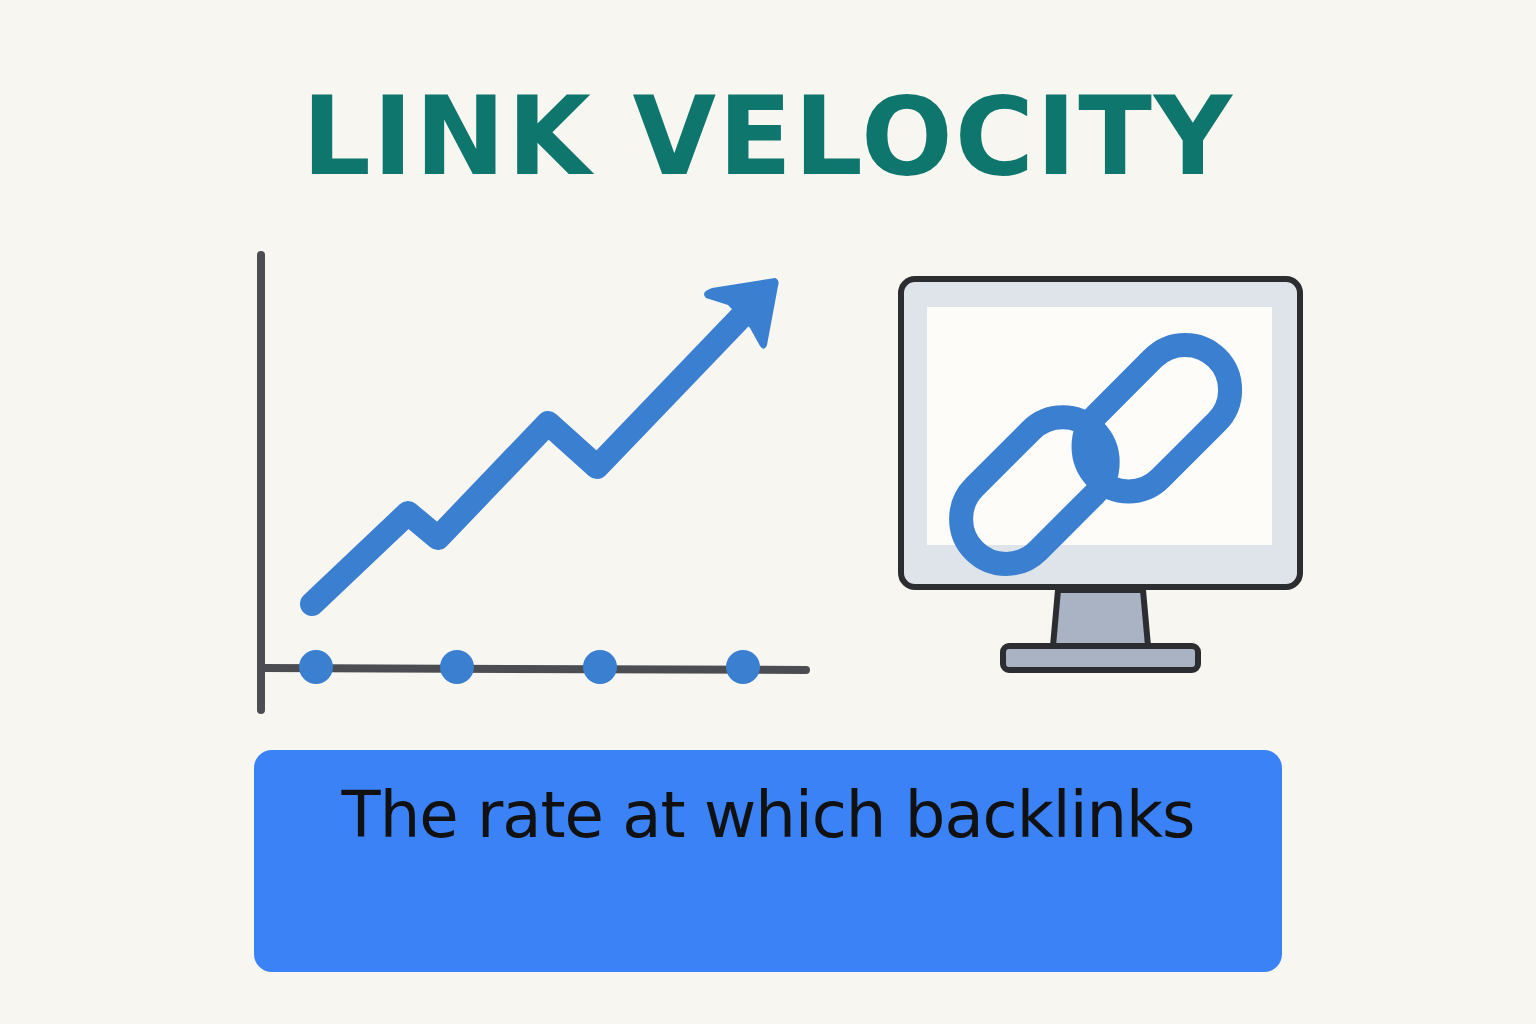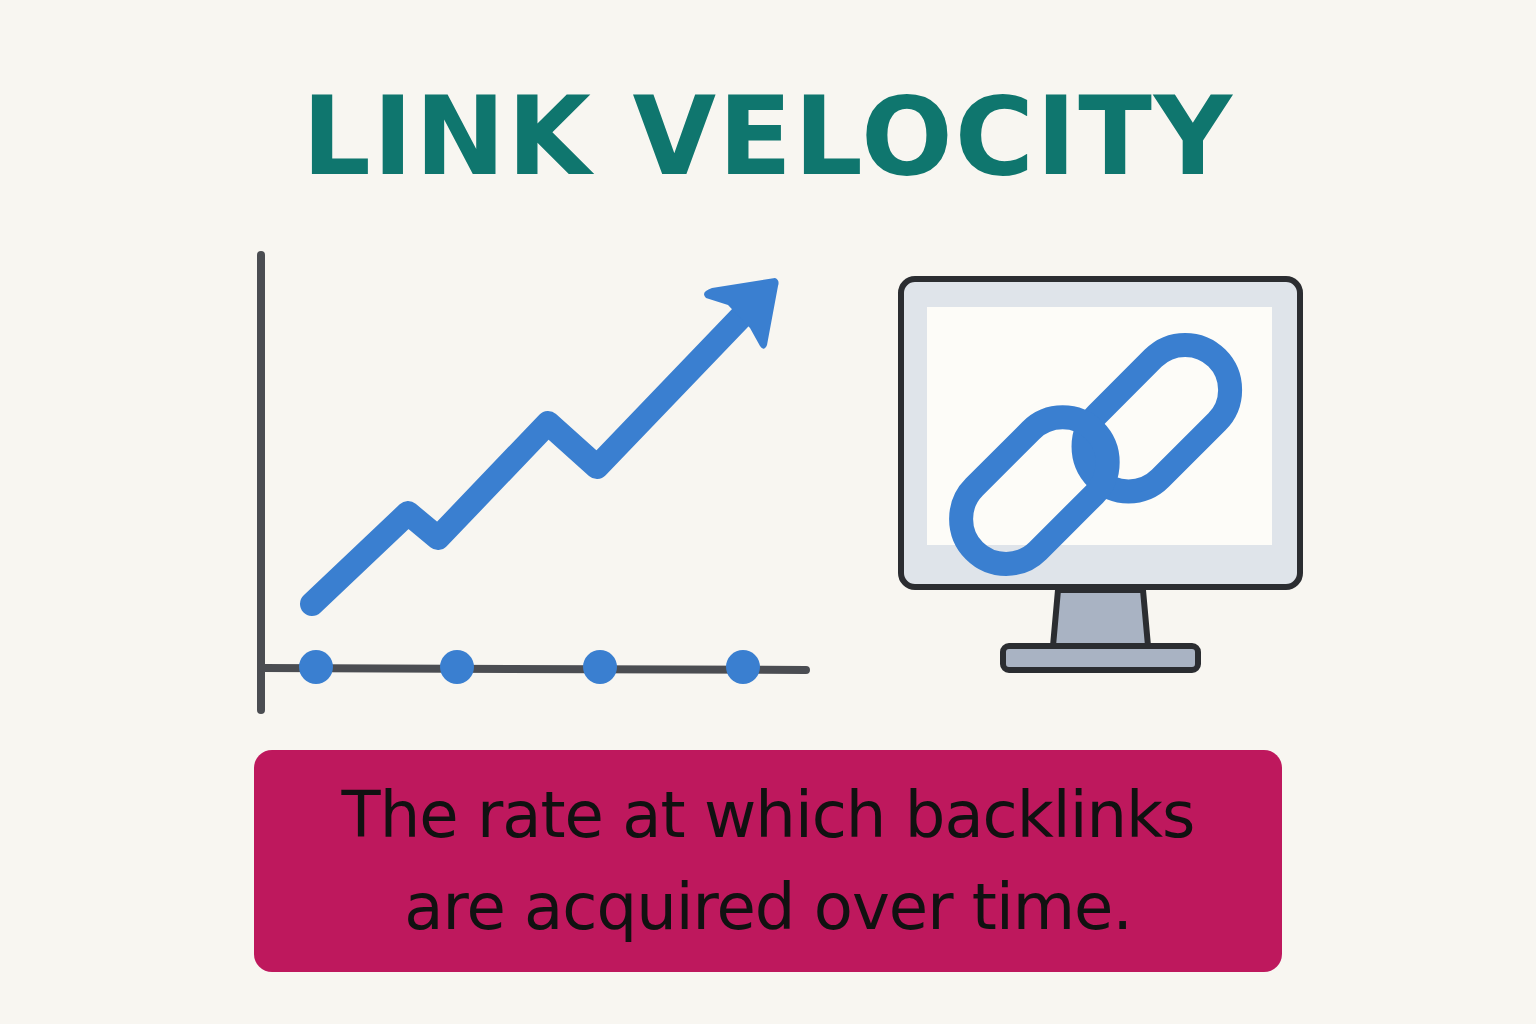--- a/index.html
+++ b/index.html
@@ -28,21 +28,21 @@
     }
     .monitor {
       position: absolute;
       left: 890px; top: 270px;
       width: 420px; height: 410px;
     }
     .caption-box {
       position: absolute;
       left: 254px; top: 750px;
       width: 1028px; height: 222px;
-      background: #be185d;
+      background: #3b82f6;
       border-radius: 18px;
     }
     .caption-line {
       position: absolute;
       left: 0; width: 100%;
       text-align: center;
       font-family: "DejaVu Sans", sans-serif;
       font-size: 64px;
       color: #111;
       letter-spacing: -1px;
@@ -76,14 +76,13 @@
     <rect x="927" y="307" width="345" height="238" fill="#fdfcf8"></rect>
     <g fill="none" stroke="#3a7fd0" stroke-width="24" stroke-linecap="butt">
       <rect x="1080" y="365" width="90" height="170" rx="45" transform="rotate(45 1125 450) translate(0 -45)"></rect>
       <rect x="1000" y="395" width="90" height="170" rx="45" transform="rotate(45 1045 480) translate(0 15)"></rect>
     </g>
   </svg>
 </div>
 
 <div class="caption-box">
   <div class="caption-line line1">The rate at which backlinks</div>
-  <div class="caption-line line2">are acquired over time.</div>
 </div>
 
 </body></html>

